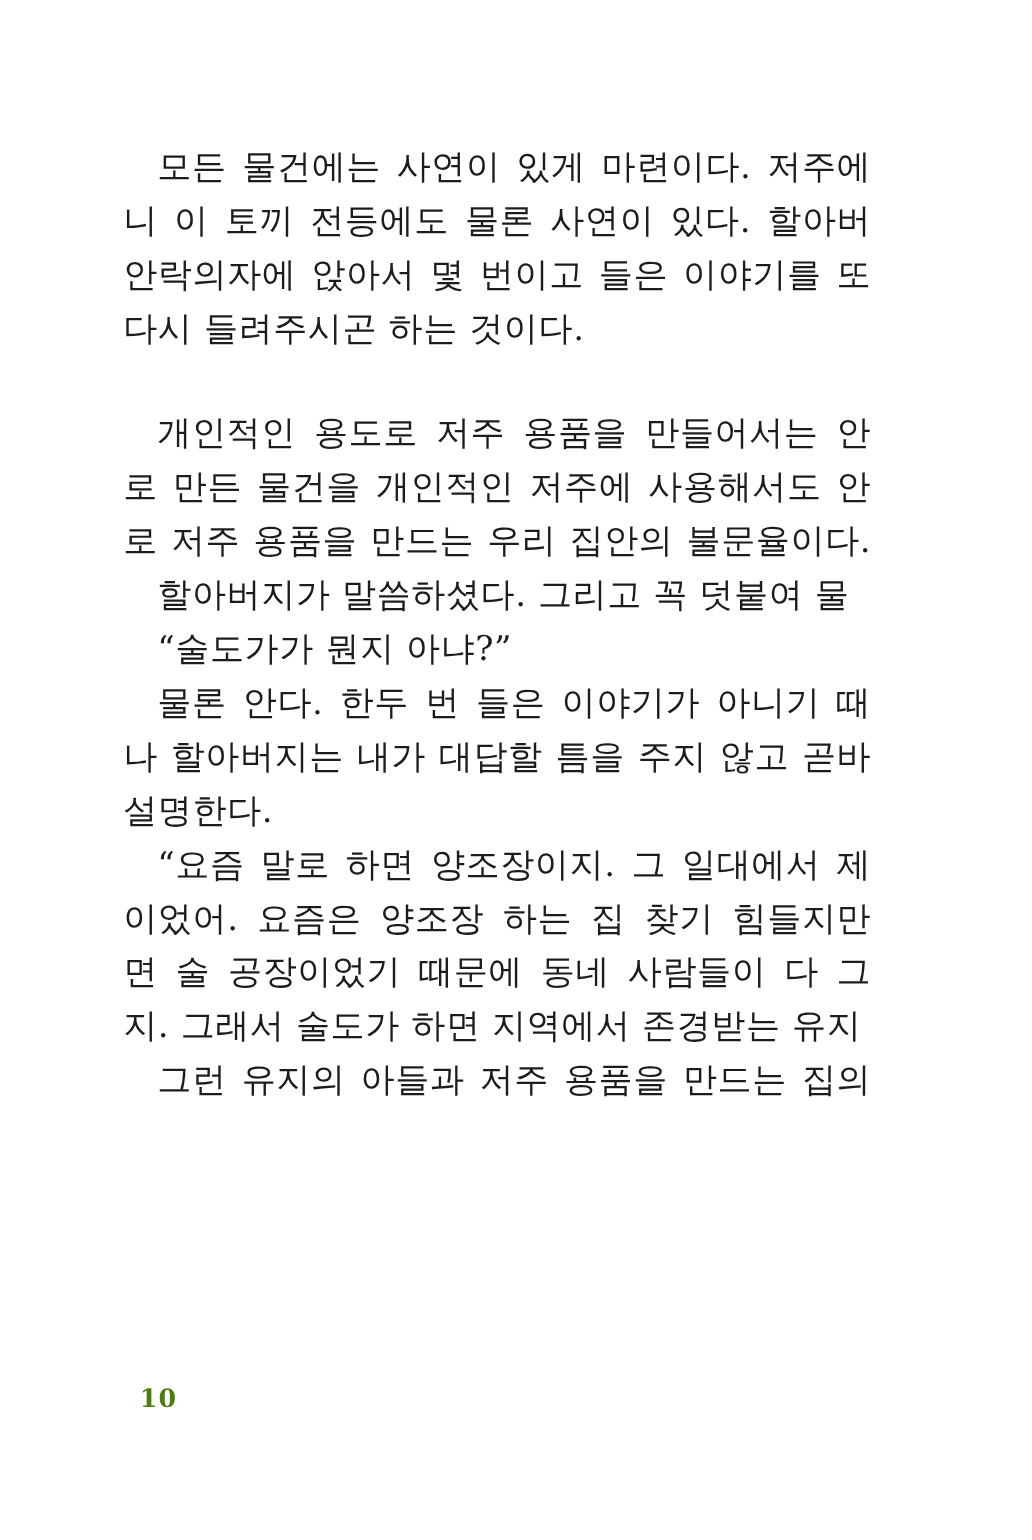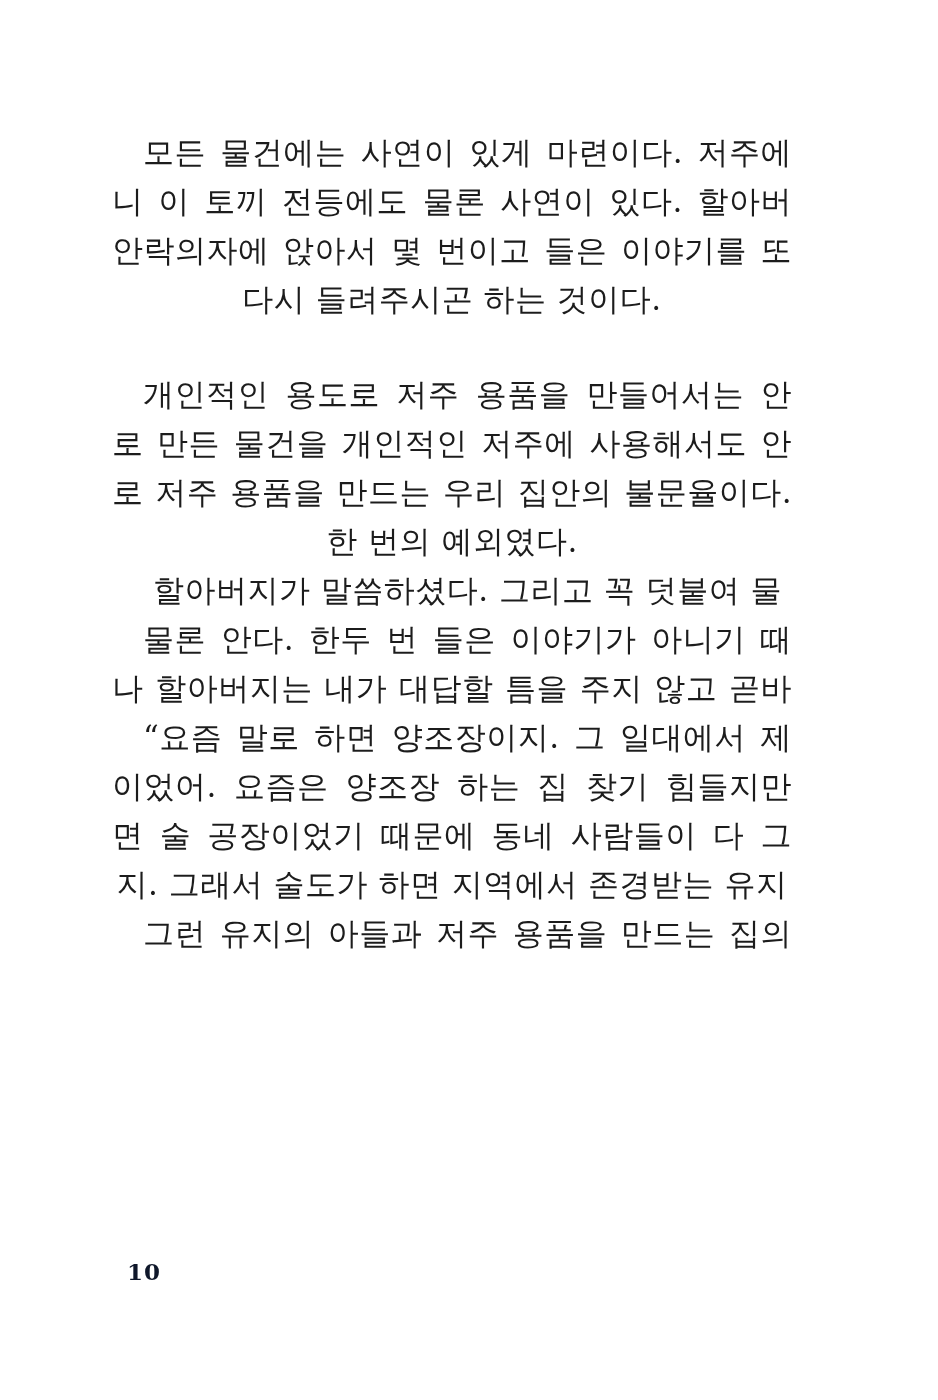--- a/index.html
+++ b/index.html
@@ -21,60 +21,61 @@
     top: 128px;
     width: 680px;
     color: #1c1c1c;
     font-size: 31px;
   }
   .line {
     height: 49px;
     line-height: 49px;
     box-sizing: border-box;
     overflow: hidden;
-    text-align: center;
+    text-align: left;
     letter-spacing: 0.5px;
   }
   .line.fill {
     text-align: justify;
     text-align-last: justify;
   }
   .line.indent {
     padding-left: 31px;
   }
   .spacer {
     height: 46px;
   }
   .page-number {
     position: absolute;
     left: 127px;
     top: 1258px;
     font-size: 23px;
     font-weight: bold;
-    color: #0f172a;
+    color: #4d7c0f;
     letter-spacing: 1px;
   }
 </style>
 </head>
 <body>
 
 <div class="page">
   <div class="text-block" id="text-block">
       <div class="line fill indent">모든 물건에는 사연이 있게 마련이다. 저주에 쓰인 물건이</div>
       <div class="line fill">니 이 토끼 전등에도 물론 사연이 있다. 할아버지는 전등 옆</div>
       <div class="line fill">안락의자에 앉아서 몇 번이고 들은 이야기를 또 몇 번이고</div>
       <div class="line">다시 들려주시곤 하는 것이다.</div>
       <div class="spacer"></div>
       <div class="line fill indent">개인적인 용도로 저주 용품을 만들어서는 안 된다. 가업으</div>
       <div class="line fill">로 만든 물건을 개인적인 저주에 사용해서도 안 된다. 대대</div>
       <div class="line fill">로 저주 용품을 만드는 우리 집안의 불문율이다. 토끼는 단</div>
-      <div class="line">한 번의 예외였다.</div>
       <div class="line indent">할아버지가 말씀하셨다. 그리고 꼭 덧붙여 물으셨다.</div>
+      <div class="line indent">“술도가가 뭔지 아냐?”</div>
       <div class="line fill indent">물론 안다. 한두 번 들은 이야기가 아니기 때문이다. 그러</div>
       <div class="line fill">나 할아버지는 내가 대답할 틈을 주지 않고 곧바로 이어서</div>
+      <div class="line">설명한다.</div>
       <div class="line fill indent">“요즘 말로 하면 양조장이지. 그 일대에서 제일 큰 양조장</div>
       <div class="line fill">이었어. 요즘은 양조장 하는 집 찾기 힘들지만 그때는 말하자</div>
       <div class="line fill">면 술 공장이었기 때문에 동네 사람들이 다 그 집에서 일했</div>
       <div class="line">지. 그래서 술도가 하면 지역에서 존경받는 유지였다.”</div>
       <div class="line fill indent">그런 유지의 아들과 저주 용품을 만드는 집의 자식인 할아</div>
     </div>
   <div class="page-number">10</div>
 </div>
 
 </body></html>

